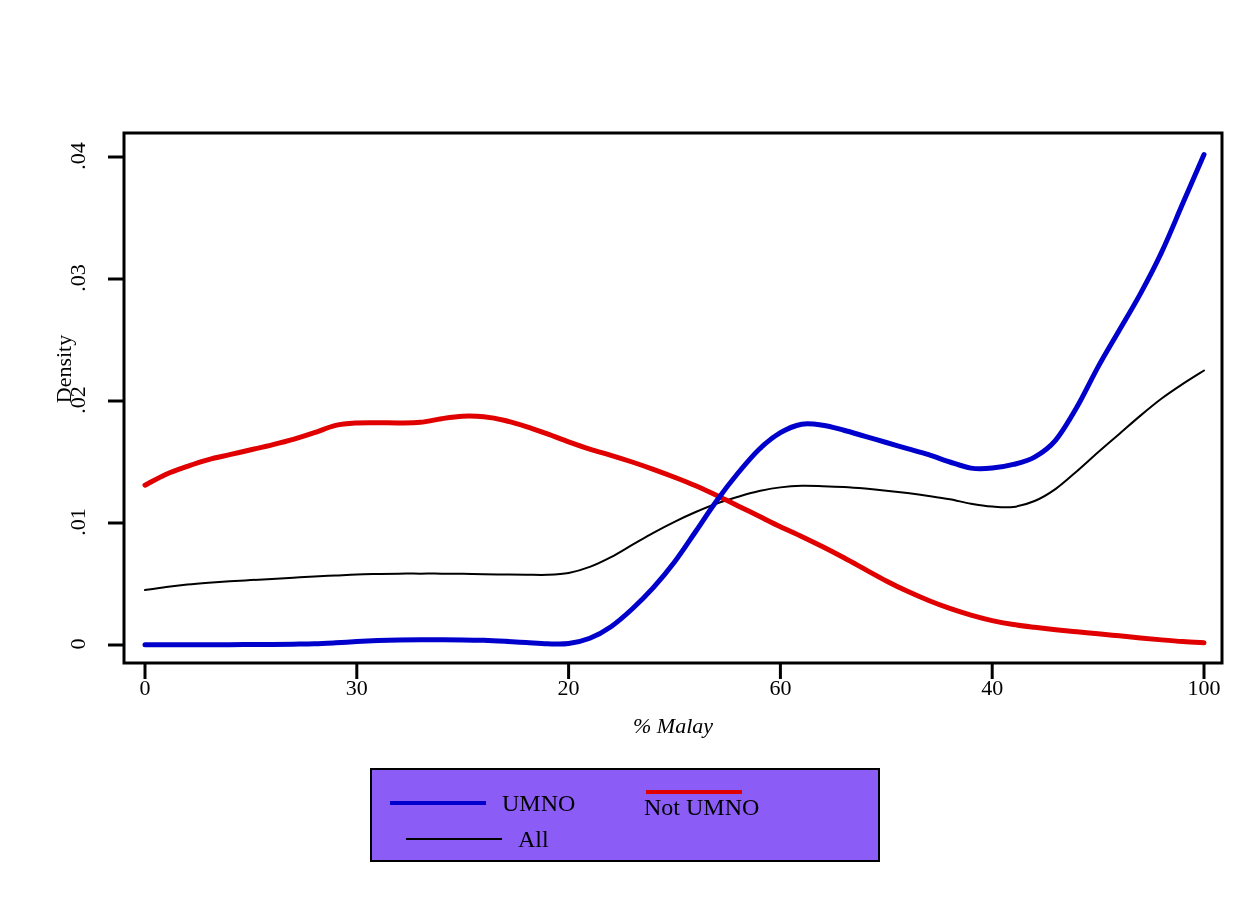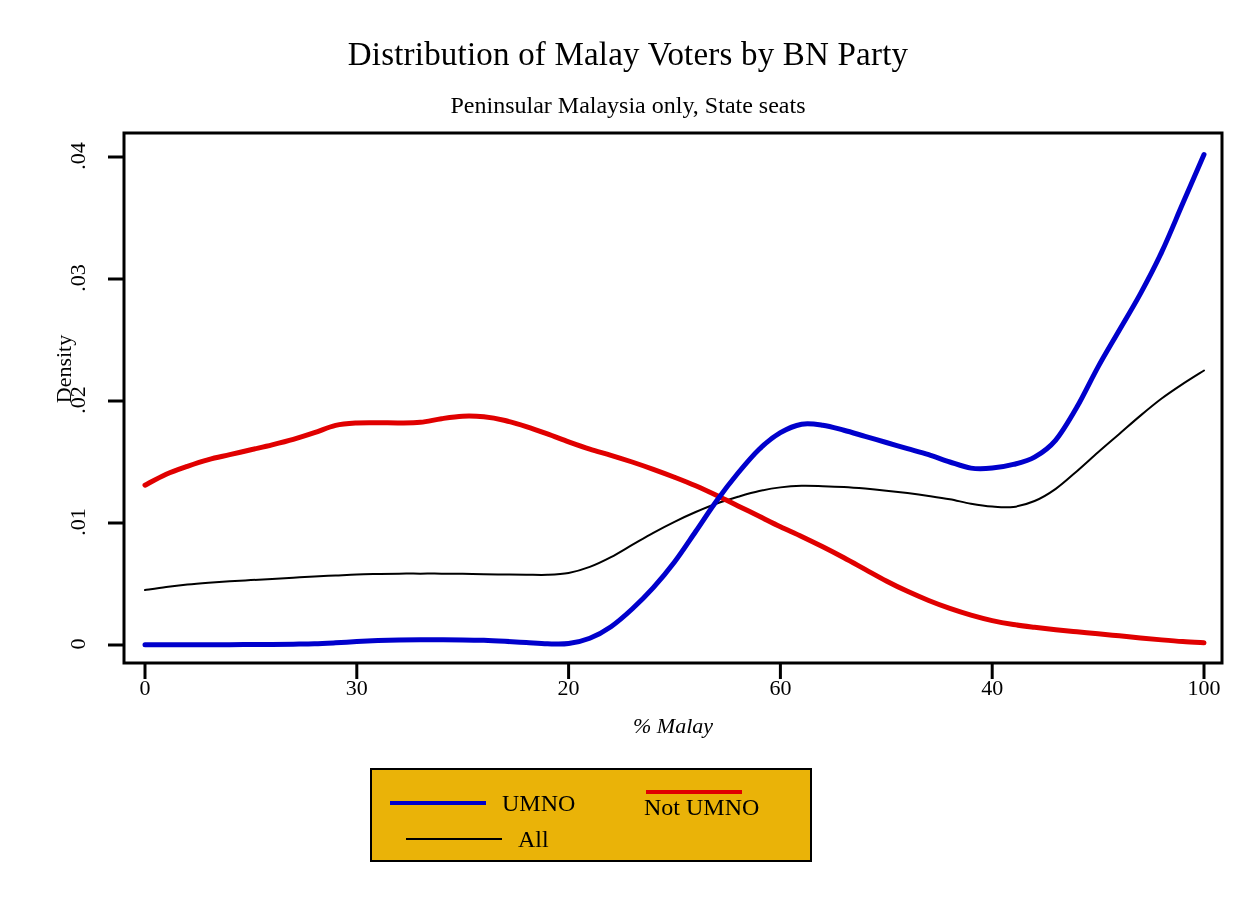--- a/index.html
+++ b/index.html
@@ -77,24 +77,24 @@
     text-align: center;
     width: 60px;
     left: 48px;
     transform: rotate(-90deg);
     transform-origin: 50% 50%;
   }
   .legend-box {
     position: absolute;
     left: 370px;
     top: 768px;
-    width: 442px;
+    width: 510px;
     height: 94px;
     border: 2px solid #000000;
-    background: #eab308;
+    background: #8b5cf6;
     box-sizing: border-box;
   }
   .legend-row {
     position: absolute;
     display: flex;
     align-items: center;
   }
   .legend-line {
     display: inline-block;
     width: 96px;
@@ -106,22 +106,20 @@
     font-size: 24px;
     line-height: 26px;
     white-space: nowrap;
   }
 </style>
 </head>
 <body>
 
 <div id="figure">
 
-  <div class="title">Distribution of Malay Voters by BN Party</div>
-  <div class="subtitle">Peninsular Malaysia only, State seats</div>
 
   <svg class="plot-svg" width="1256" height="914">
     <g id="plot-frame">
       <rect x="124" y="133" width="1098" height="530" fill="none" stroke="#000000" stroke-width="3"></rect>
     </g>
     <g id="axis-ticks">
         <line x1="145" x2="145" y1="664" y2="679" stroke="#000" stroke-width="3"></line>
         <line x1="356.8" x2="356.8" y1="664" y2="679" stroke="#000" stroke-width="3"></line>
         <line x1="568.6" x2="568.6" y1="664" y2="679" stroke="#000" stroke-width="3"></line>
         <line x1="780.4" x2="780.4" y1="664" y2="679" stroke="#000" stroke-width="3"></line>

